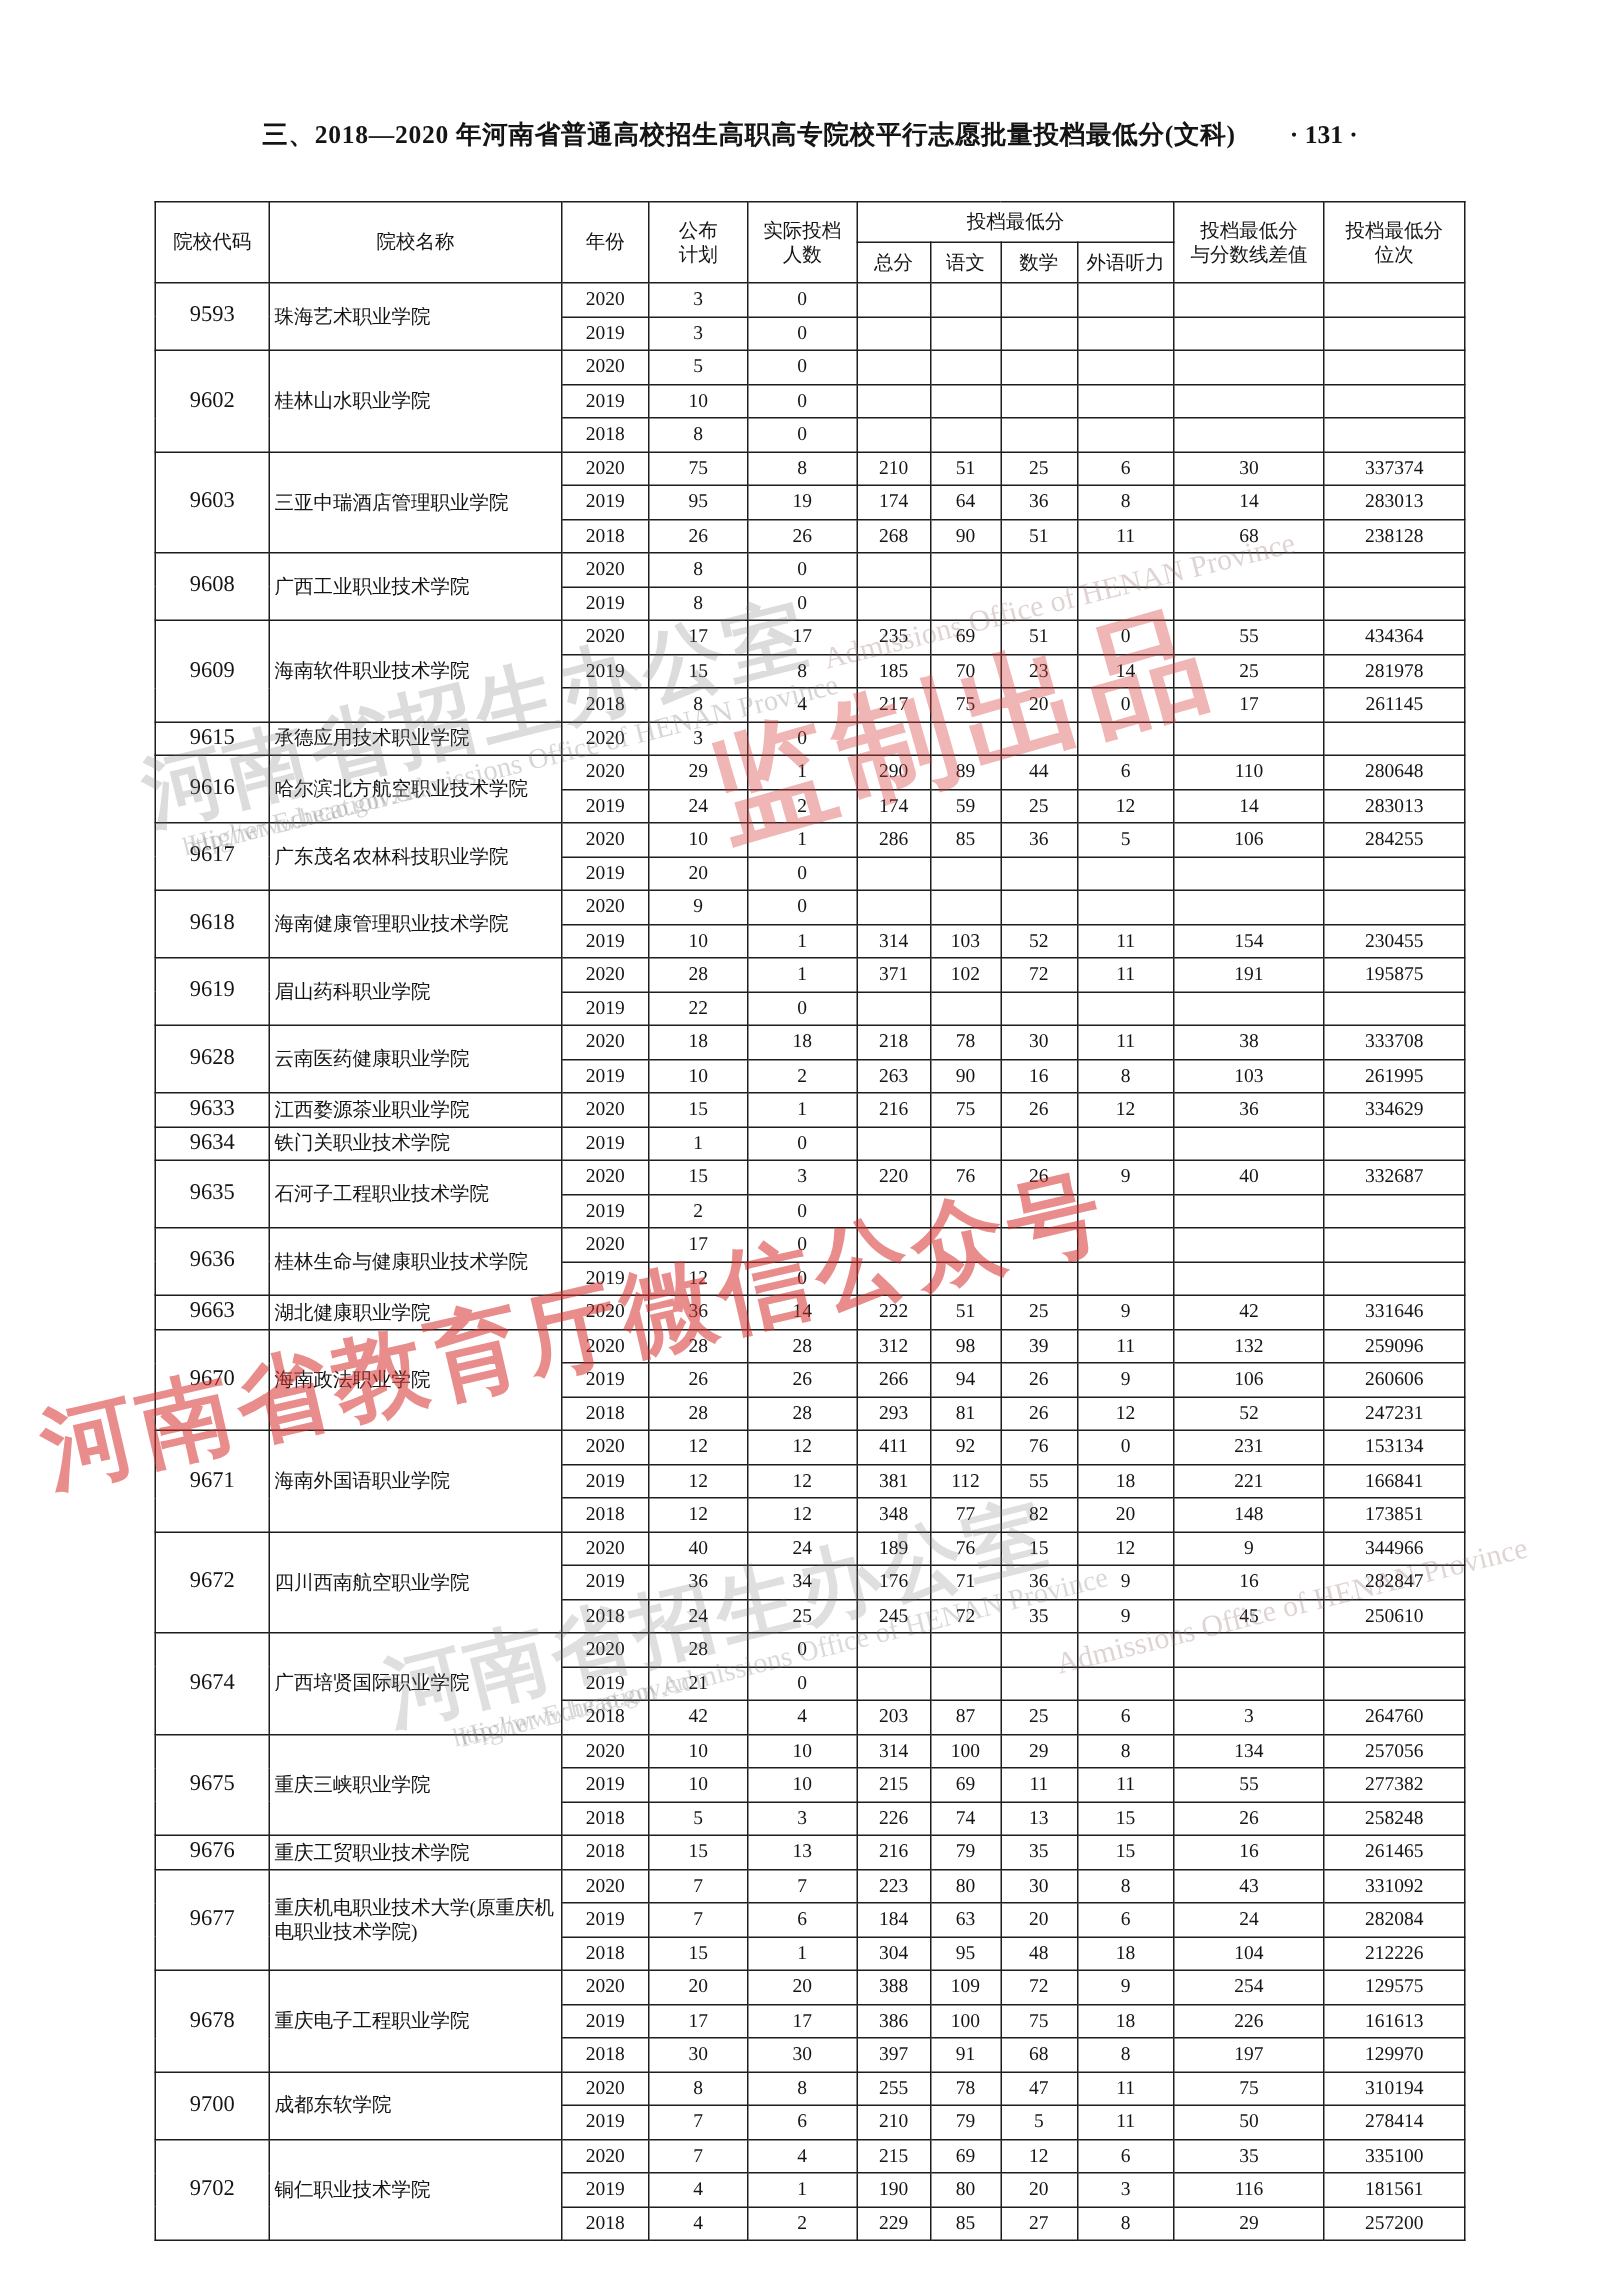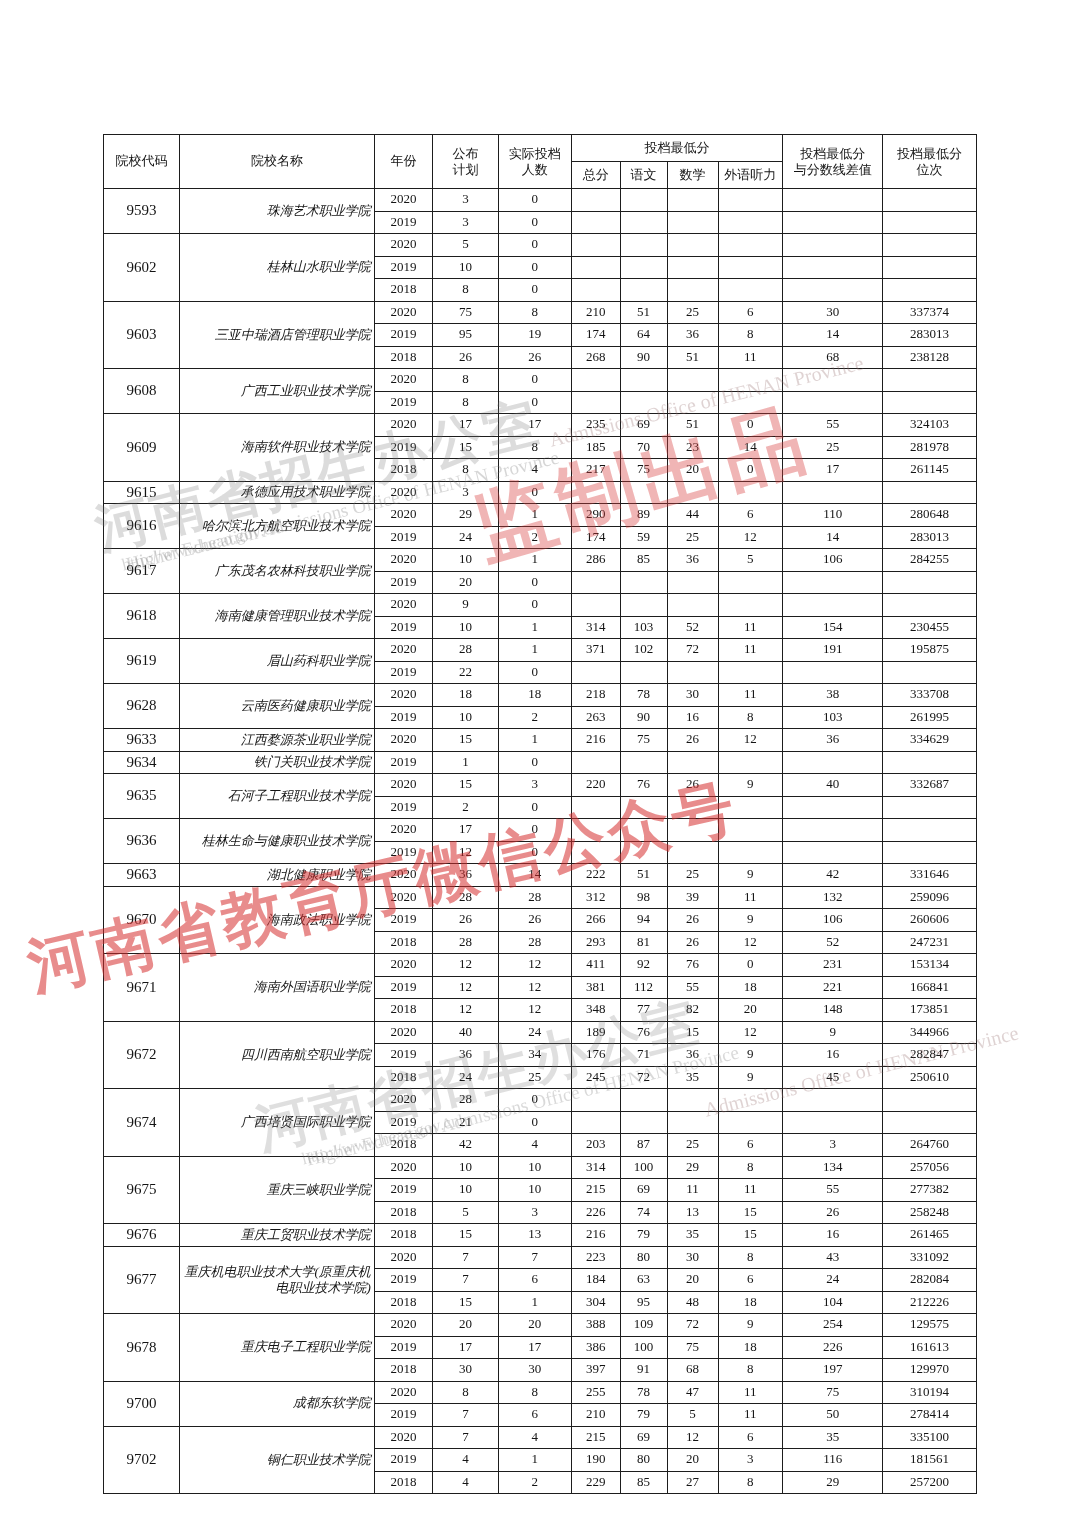--- a/index.html
+++ b/index.html
@@ -54,25 +54,24 @@
   .h-plan{width:63px;}
   .h-actual{width:70px;}
   .h-total{width:47px;}
   .h-chn{width:45px;}
   .h-math{width:49px;}
   .h-for{width:62px;}
   .h-diff{width:96px;}
   .h-rank{width:90px;}
 
   td.name{
-    text-align:right;
+    text-align:left;
     font-size:13px;
     padding:0 3px;
     line-height:1.25;
-    font-style:italic;
   }
   td.code{font-size:15px;}
   td.year{font-size:13px;}
   td.num{font-size:13px;}
 
   .two-line{line-height:1.22;}
 
   
   .wm{position:absolute;pointer-events:none;user-select:none;}
 
@@ -159,20 +158,24 @@
     transform:rotate(-14deg);
     font-family:"Liberation Serif","DejaVu Serif",serif;
     white-space:nowrap;
   }
 </style>
 </head>
 <body>
 
 <div class="page">
 
+  <div class="header">
+    <div class="title">三、2018—2020 年河南省普通高校招生高职高专院校平行志愿批量投档最低分(文科)</div>
+    <div class="pageno">· 131 ·</div>
+  </div>
 
   <div class="table-wrap">
     <table>
       <colgroup>
         <col class="h-code">
           <col class="h-name">
           <col class="h-year">
           <col class="h-plan">
           <col class="h-actual">
         <col class="h-total">
@@ -343,21 +346,21 @@
             <td class="code" rowspan="3">9609</td>
             <td class="name" rowspan="3">海南软件职业技术学院</td>
             <td class="year">2020</td>
             <td class="num">17</td>
             <td class="num">17</td>
             <td class="num">235</td>
             <td class="num">69</td>
             <td class="num">51</td>
             <td class="num">0</td>
             <td class="num">55</td>
-            <td class="num">324103</td>
+            <td class="num">434364</td>
           </tr>
           <tr>
             <td class="year">2019</td>
             <td class="num">15</td>
             <td class="num">8</td>
             <td class="num">185</td>
             <td class="num">70</td>
             <td class="num">23</td>
             <td class="num">14</td>
             <td class="num">25</td>

